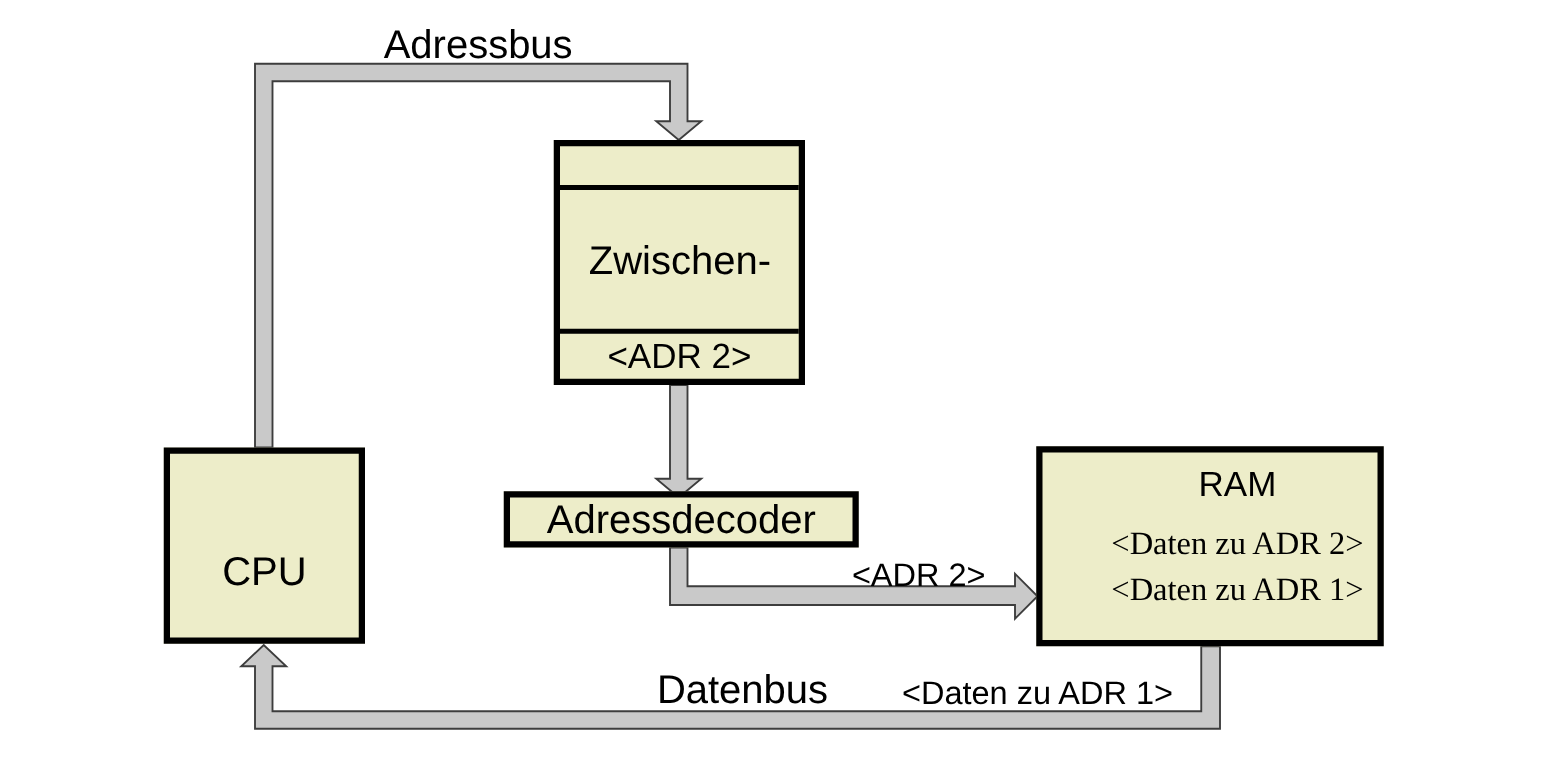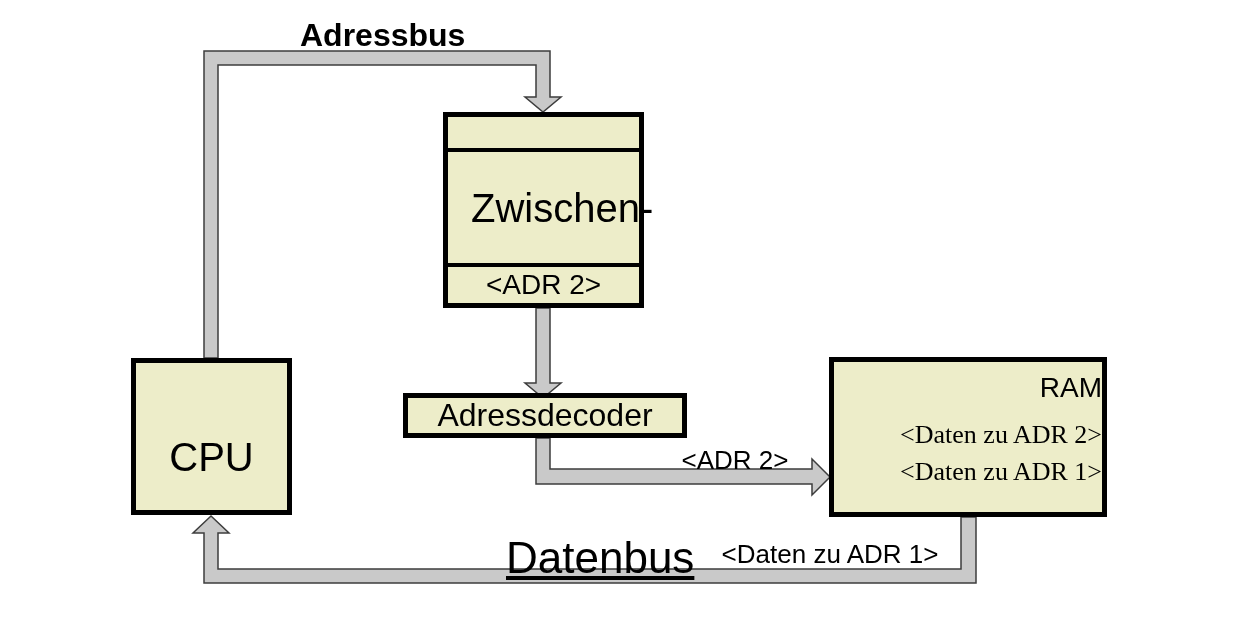--- a/index.html
+++ b/index.html
@@ -22,56 +22,56 @@
     background: #ededc9;
     border: 5px solid #000000;
     box-sizing: border-box;
   }
   .center-flex {
     display: flex;
     align-items: center;
     justify-content: center;
   }
   #cpu-box { left: 131px; top: 358px; width: 161px; height: 157px; }
-  #cpu-box .node-label { font-size: 40px; margin-top: 42px; }
+  #cpu-box .node-label { font-size: 32px; margin-top: 42px; }
 
   #buffer-box {
     left: 443px; top: 112px; width: 201px; height: 196px;
     display: flex; flex-direction: column;
   }
   .buffer-row-top { height: 31px; flex: 0 0 auto; }
   .buffer-divider { height: 0; border-top: 4px solid #000; flex: 0 0 auto; }
   .buffer-row-mid {
     flex: 1 1 auto;
     display: flex; flex-direction: column; justify-content: center;
     padding-left: 23px;
-    font-size: 40px; line-height: 38px;
+    font-size: 32px; line-height: 38px;
   }
   .buffer-row-slot {
     flex: 0 0 auto; height: 36px;
     display: flex; align-items: center; justify-content: center;
     font-size: 28px;
   }
 
   #decoder-box { left: 403px; top: 393px; width: 284px; height: 45px; }
   #decoder-box .node-label { font-size: 32px; }
 
-  #ram-box { left: 829px; top: 357px; width: 278px; height: 160px; text-align: right; padding-left: 44px; }
+  #ram-box { left: 829px; top: 357px; width: 278px; height: 160px; text-align: center; padding-left: 44px; }
   .ram-title { margin-top: 10px; font-size: 28px; line-height: 32px; }
   .ram-rows { margin-top: 12px; font-size: 26px; line-height: 37px; font-family: Liberation Serif, serif; }
 
   .bus-label {
     position: absolute;
     text-align: center;
     white-space: nowrap;
     line-height: 1.1;
   }
-  #adressbus-label { left: 300px; top: 18px;  width: 165px; font-size: 32px; font-weight: bold; }
+  #adressbus-label { left: 300px; top: 18px;  width: 165px; font-size: 32px; }
   #adr2-bus-label  { left: 655px; top: 446px; width: 160px; font-size: 26px; }
-  #datenbus-label  { left: 506px; top: 534px; width: 176px; font-size: 44px; text-decoration: underline; }
+  #datenbus-label  { left: 506px; top: 534px; width: 176px; font-size: 32px; }
   #daten-adr1-bus-label { left: 700px; top: 540px; width: 260px; font-size: 26px; }
 
   .pipe { stroke-linejoin: miter; }
 </style>
 </head>
 <body>
 
 <div id="canvas">
 
   <svg id="bus-layer" viewBox="0 0 1234 617" xmlns="http://www.w3.org/2000/svg">

